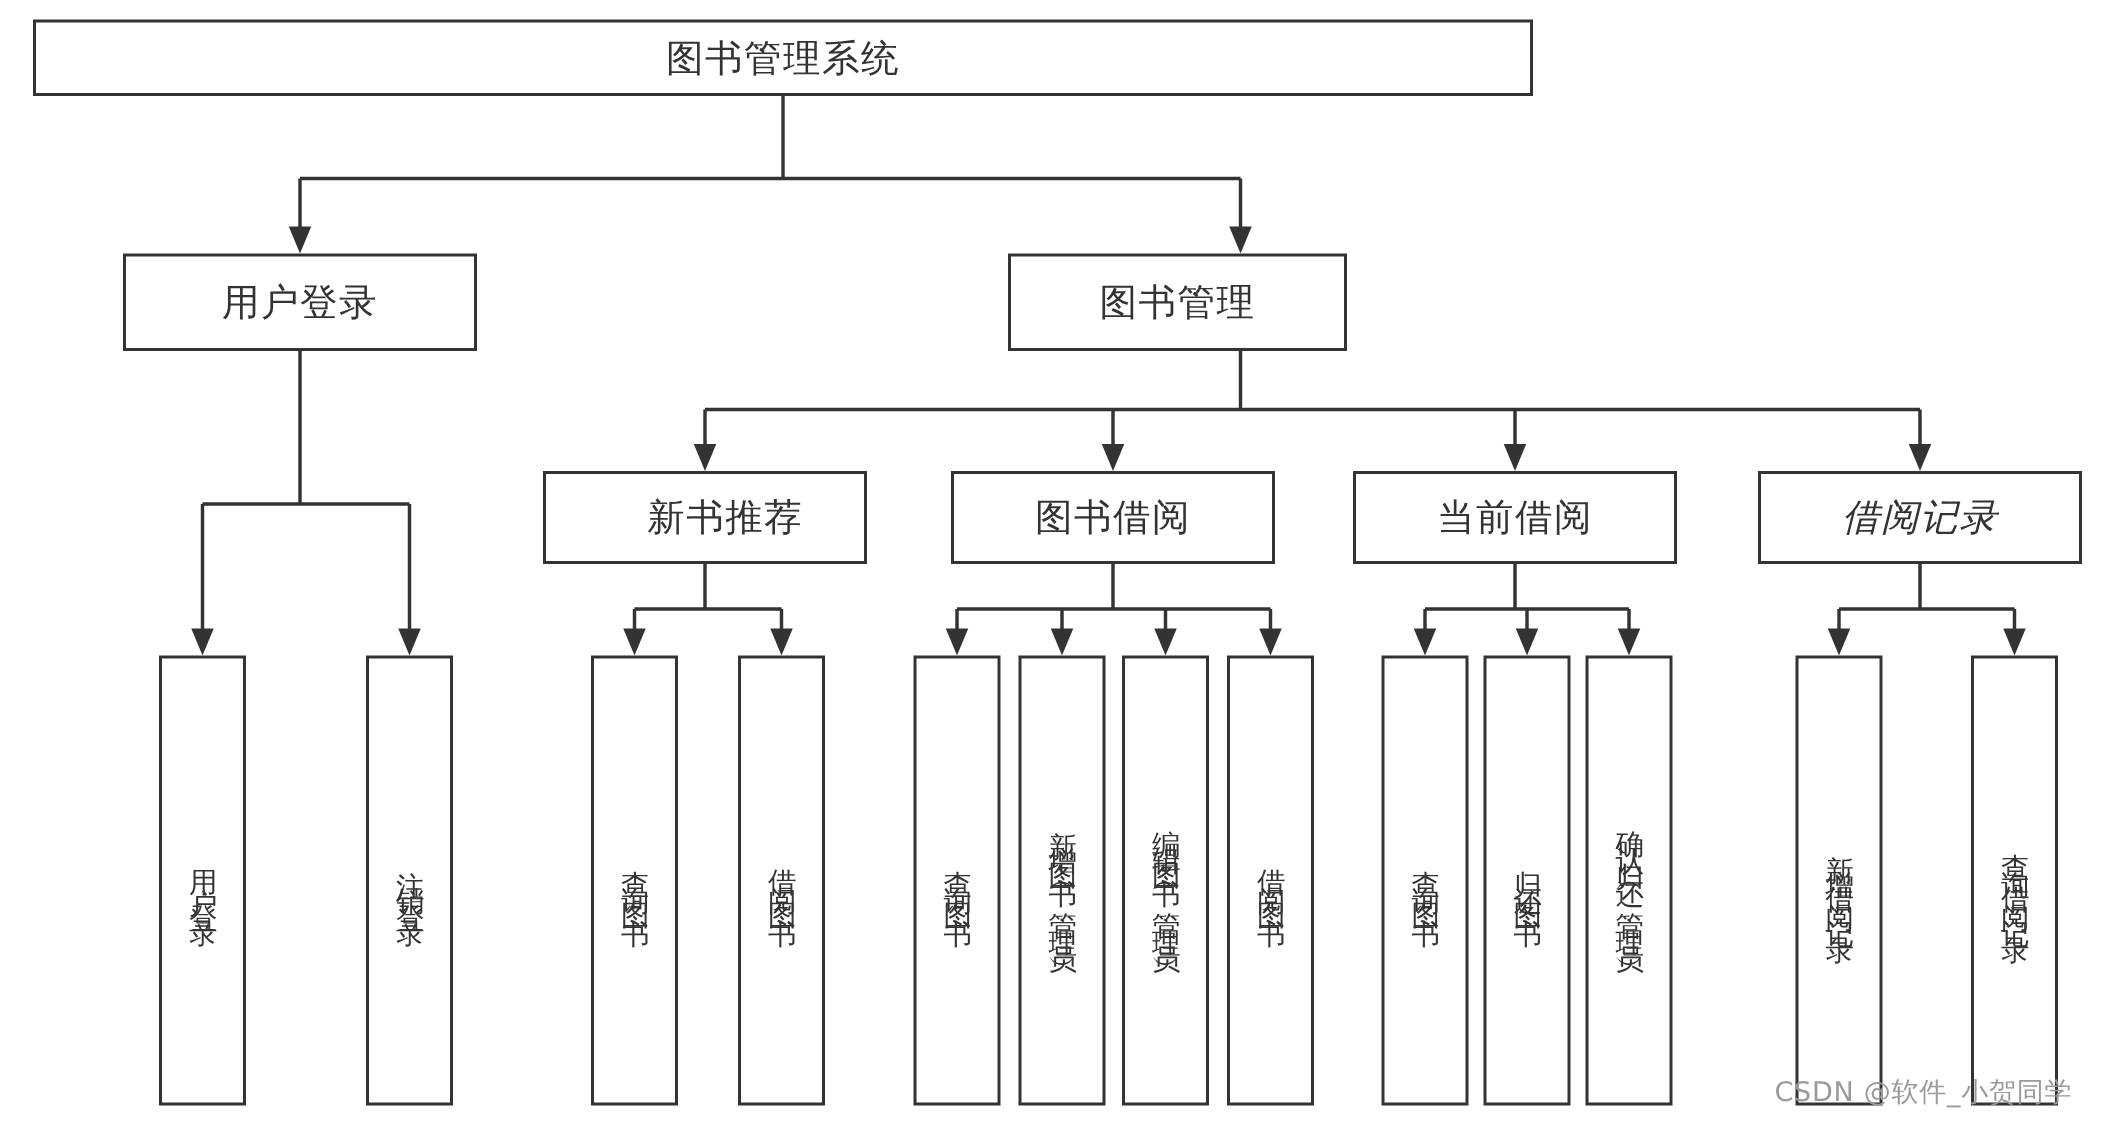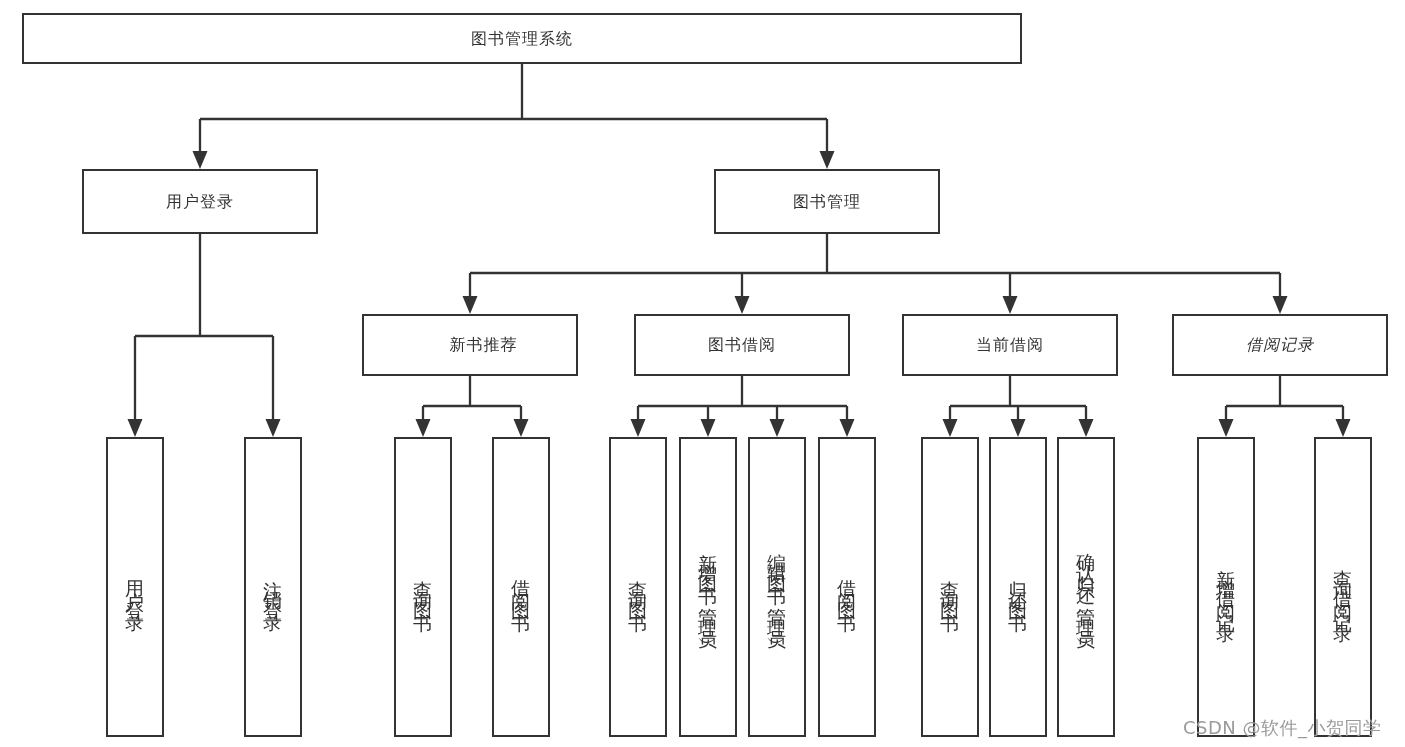--- a/index.html
+++ b/index.html
@@ -23,21 +23,21 @@
   .node {
     position: absolute;
     box-sizing: border-box;
     background: #ffffff;
     border: 2.5px solid #333333;
     color: #333333;
     display: flex;
     align-items: center;
     justify-content: center;
     text-align: center;
-    font-size: 16px;
+    font-size: 25px;
     letter-spacing: 1px;
     line-height: 1.2;
     white-space: nowrap;
   }
   .node.leaf {
     writing-mode: vertical-rl;
     text-orientation: mixed;
     font-size: 19px;
     letter-spacing: 11px;
     line-height: 1;
@@ -86,21 +86,21 @@
       <polygon points="1010.5,419 1025.5,419 1018,437"></polygon>
       <polygon points="1078.5,419 1093.5,419 1086,437"></polygon>
       <polygon points="1218.5,419 1233.5,419 1226,437"></polygon>
       <polygon points="1335.5,419 1350.5,419 1343,437"></polygon>
     </g>
   </svg>
 
   <div class="node" style="left:22px; top:13px; width:1000px; height:51px;">图书管理系统</div>
 
   <div class="node" style="left:82px; top:169px; width:236px; height:65px;">用户登录</div>
-  <div class="node" style="left:714px; top:169px; width:226px; height:65px;">图书管理</div>
+  <div class="node" style="left:672px; top:169px; width:226px; height:65px;">图书管理</div>
 
   <div class="node" style="left:362px; top:314px; width:216px; height:62px;padding-left:27px;">新书推荐</div>
   <div class="node" style="left:902px; top:314px; width:216px; height:62px;">当前借阅</div>
   <div class="node" style="left:634px; top:314px; width:216px; height:62px;">图书借阅</div>
   <div class="node" style="left:1172px; top:314px; width:216px; height:62px;font-style:italic;">借阅记录</div>
 
   <div class="node leaf" style="left:106px; top:437px; width:58px; height:300px;">用户登录</div>
   <div class="node leaf" style="left:244px; top:437px; width:58px; height:300px;">注销登录</div>
 
   <div class="node leaf" style="left:394px; top:437px; width:58px; height:300px;">查询图书</div>

